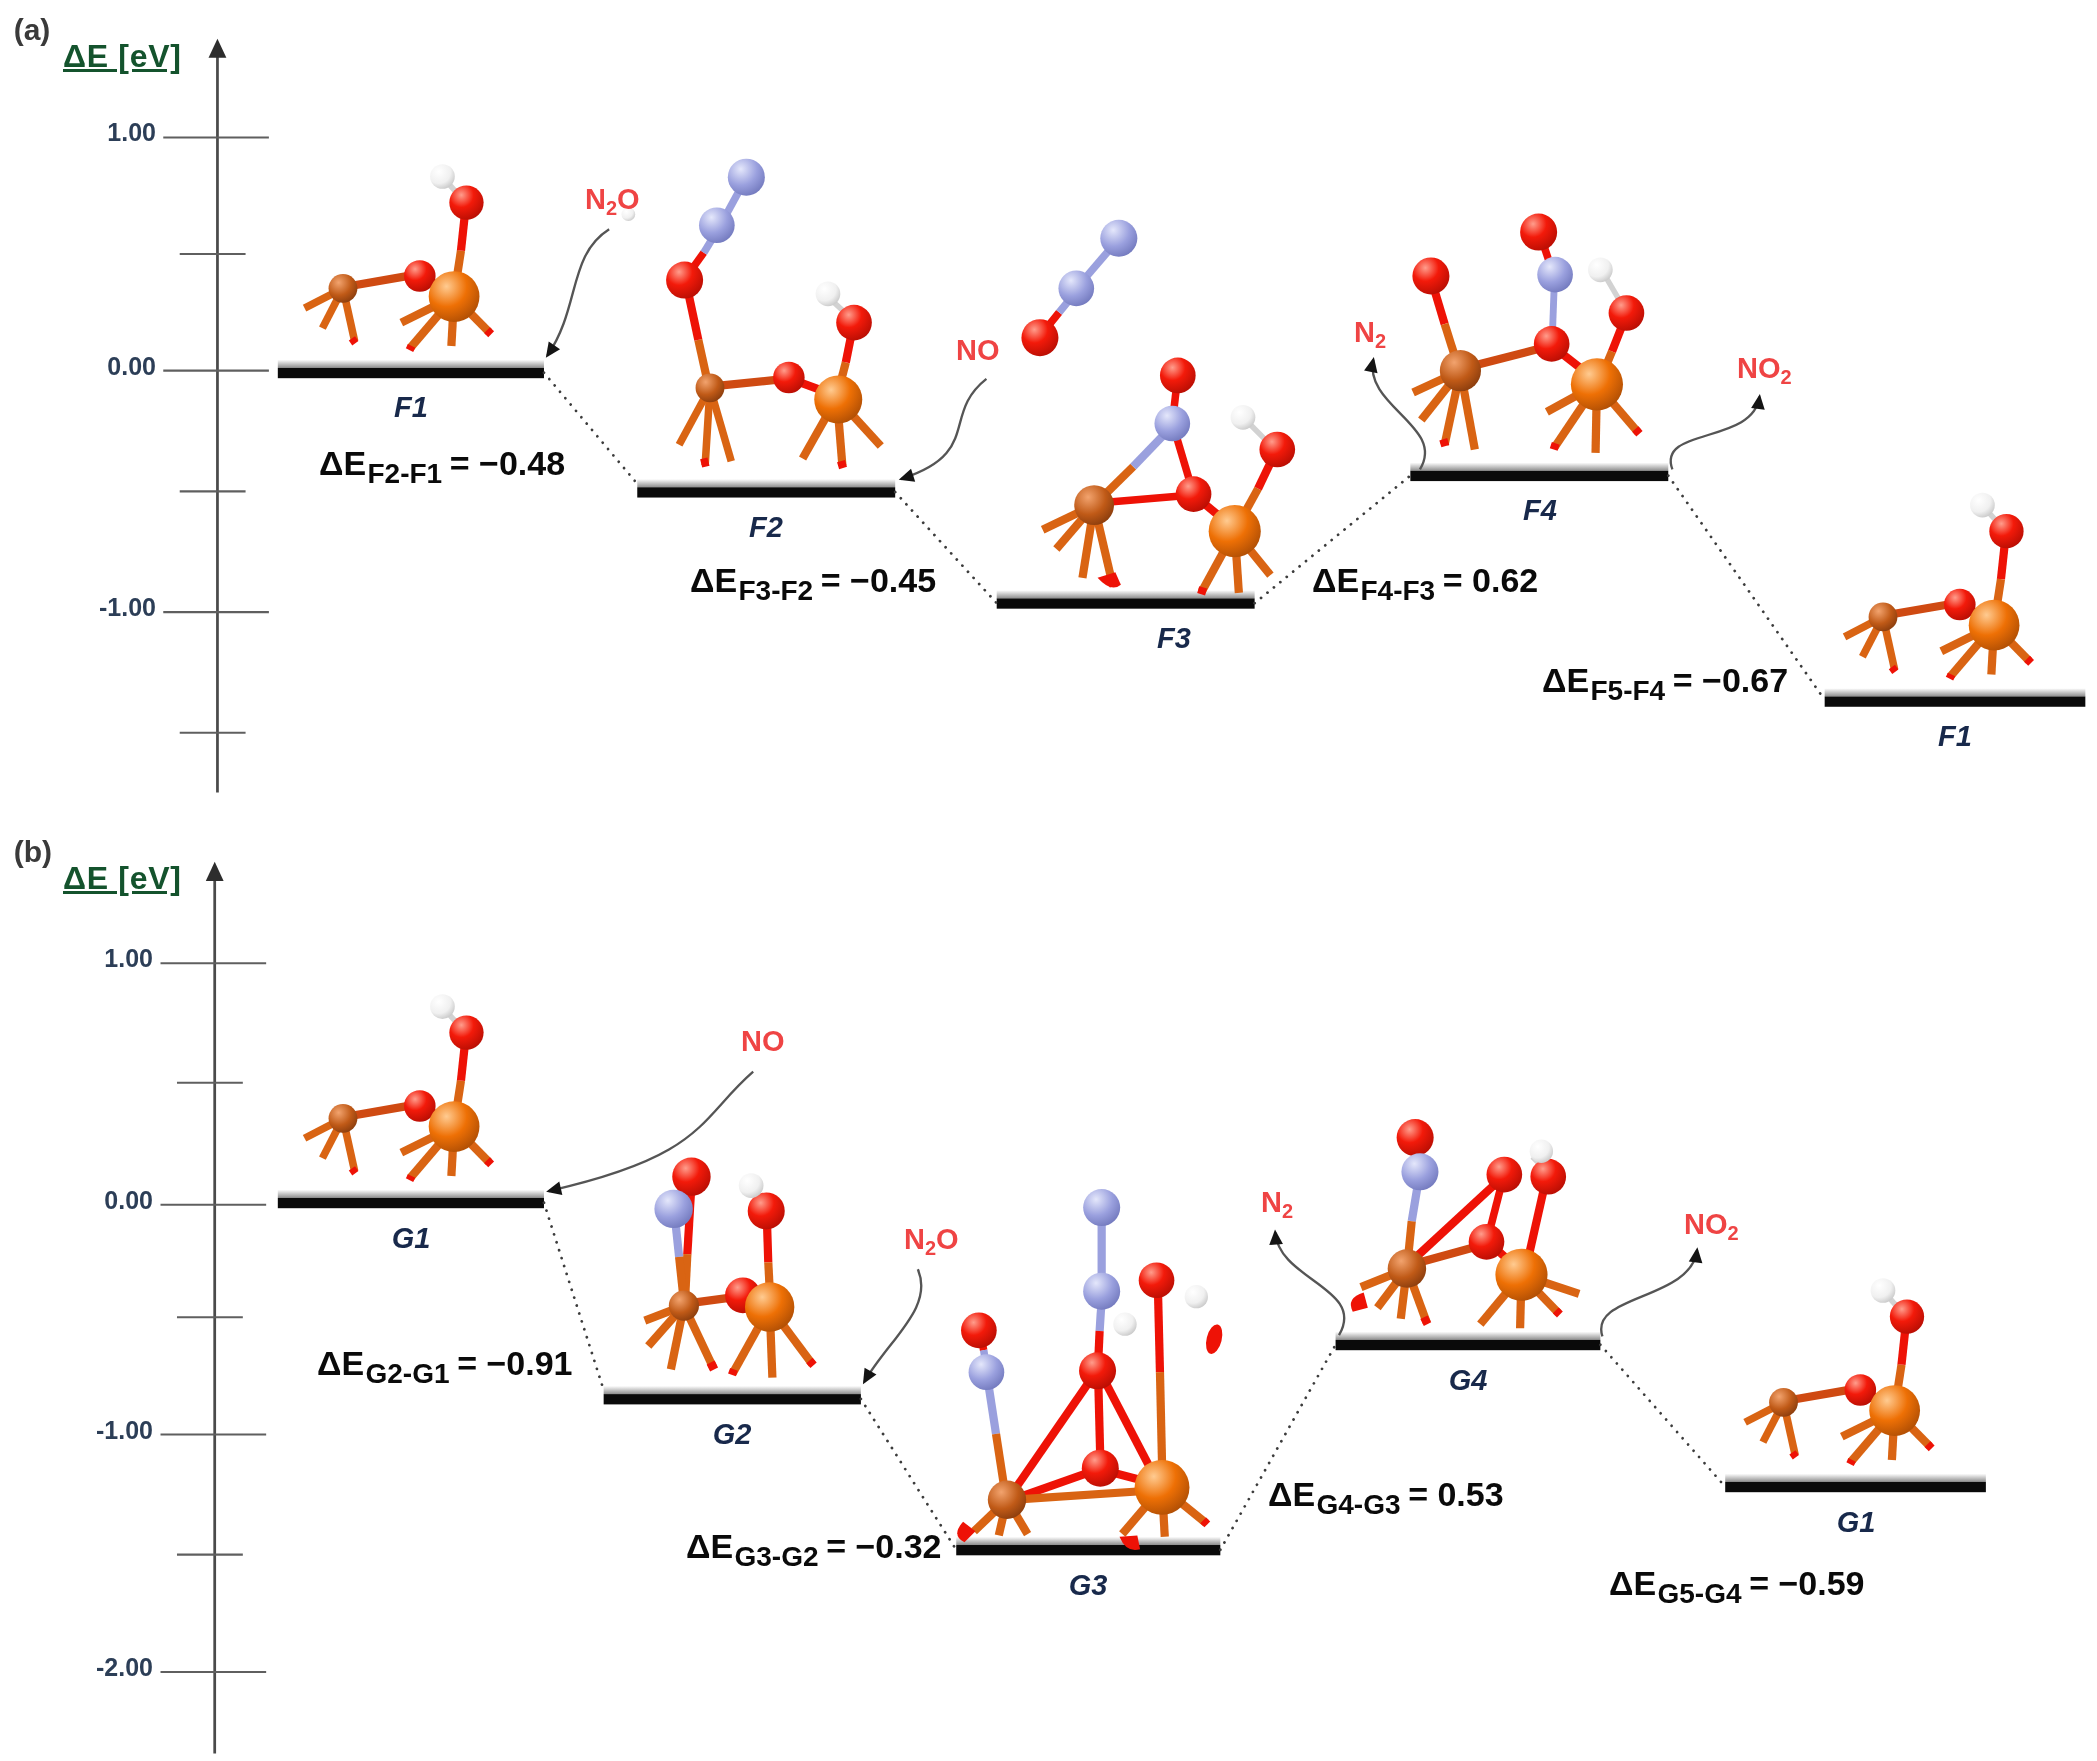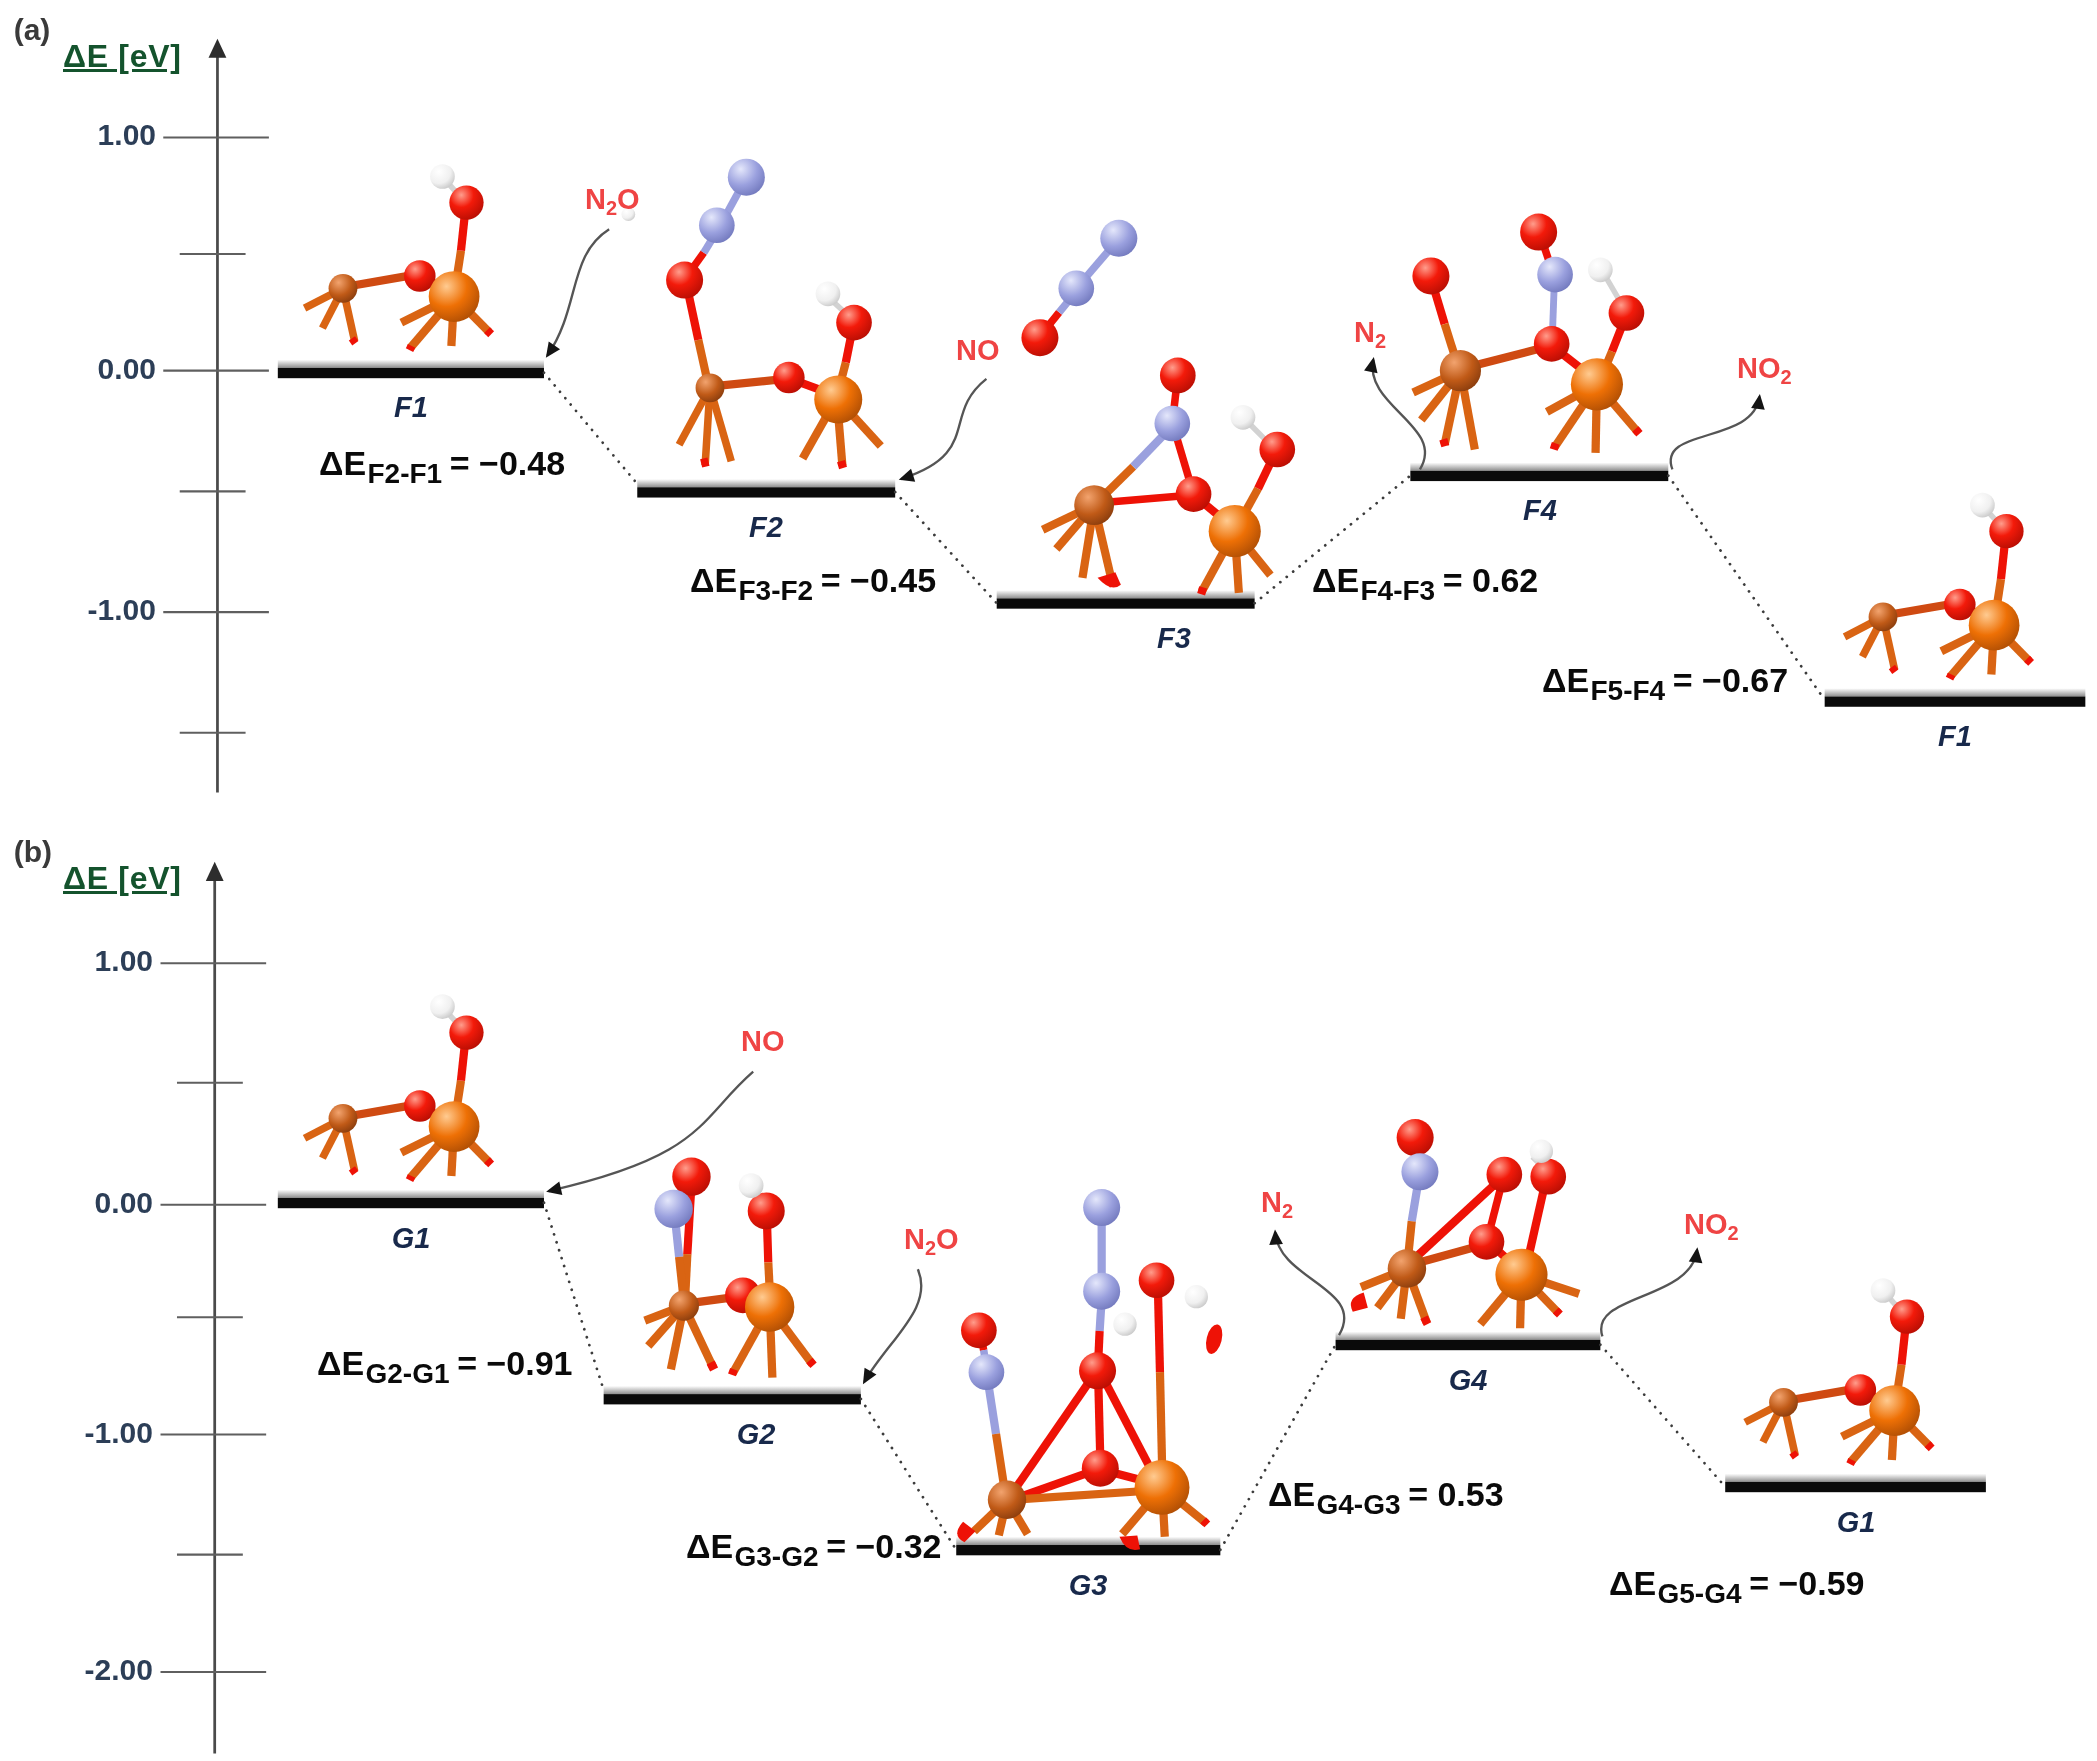--- a/index.html
+++ b/index.html
@@ -3,21 +3,21 @@
 <meta charset="utf-8">
 <style>
   html,body{margin:0;padding:0;background:#ffffff;}
   body{width:2097px;height:1762px;position:relative;overflow:hidden;
        font-family:"Liberation Sans","DejaVu Sans",sans-serif;}
   .fig{position:absolute;inset:0;}
   svg.layer{position:absolute;left:0;top:0;}
   .t{position:absolute;font-weight:bold;white-space:nowrap;line-height:1.05;}
   .panel-letter{font-size:30px;color:#3a3a3a;}
   .axis-title{font-size:32px;color:#14532d;letter-spacing:0.7px;text-decoration:underline;}
-  .tick{font-size:30px;color:#2c3e57;width:115px;text-align:right;}
+  .tick{font-size:25px;color:#2c3e57;width:115px;text-align:right;}
   .lvl{font-size:29px;color:#18294b;transform:translateX(-50%);font-style:italic;}
   .sp{font-size:29px;color:#ef4444;}
   .sp .sub{font-size:20px;vertical-align:-6.2px;}
   .eq{font-size:34px;color:#0a0a0a;}
   .eq .sub{font-size:28px;vertical-align:-7.5px;margin:0 2.1px 0 1.4px;letter-spacing:0;}
   .eq .rhs{margin-left:5.5px;margin-top:12px;}
 </style>
 </head>
 <body>
 
@@ -420,21 +420,21 @@
 <div class="t eq" style="left:1542px;top:663px"><span>ΔE</span><span class="sub">F5-F4</span><span class="rhs">= −0.67</span></div>
 
 <div class="t panel-letter" style="left:13.7px;top:836px">(b)</div>
 <div class="t axis-title" style="left:63px;top:862px">ΔE [eV]</div>
 <div class="t tick" style="left:38px;top:945px">1.00</div>
 <div class="t tick" style="left:38px;top:1187px">0.00</div>
 <div class="t tick" style="left:38px;top:1417px">-1.00</div>
 <div class="t tick" style="left:38px;top:1654px">-2.00</div>
 
 <div class="t lvl" style="left:411px;top:1223px">G1</div>
-<div class="t lvl" style="left:756px;top:1419px">G2</div>
+<div class="t lvl" style="left:732px;top:1419px">G2</div>
 <div class="t lvl" style="left:1088px;top:1570px">G3</div>
 <div class="t lvl" style="left:1468px;top:1365px">G4</div>
 <div class="t lvl" style="left:1856px;top:1507px">G1</div>
 
 <div class="t sp" style="left:741px;top:1026px"><span>NO</span><span class="sub"></span><span></span></div>
 <div class="t sp" style="left:904px;top:1224px"><span>N</span><span class="sub">2</span><span>O</span></div>
 <div class="t sp" style="left:1261px;top:1187px"><span>N</span><span class="sub">2</span><span></span></div>
 <div class="t sp" style="left:1684px;top:1209px"><span>NO</span><span class="sub">2</span><span></span></div>
 
 <div class="t eq" style="left:317px;top:1346px"><span>ΔE</span><span class="sub">G2-G1</span><span class="rhs">= −0.91</span></div>

